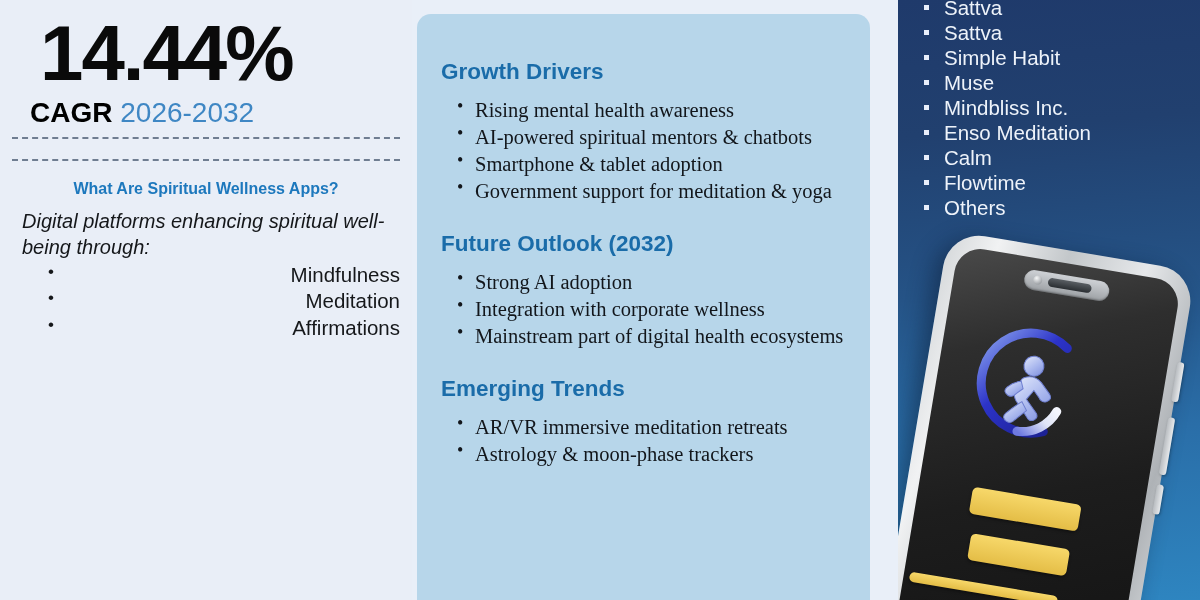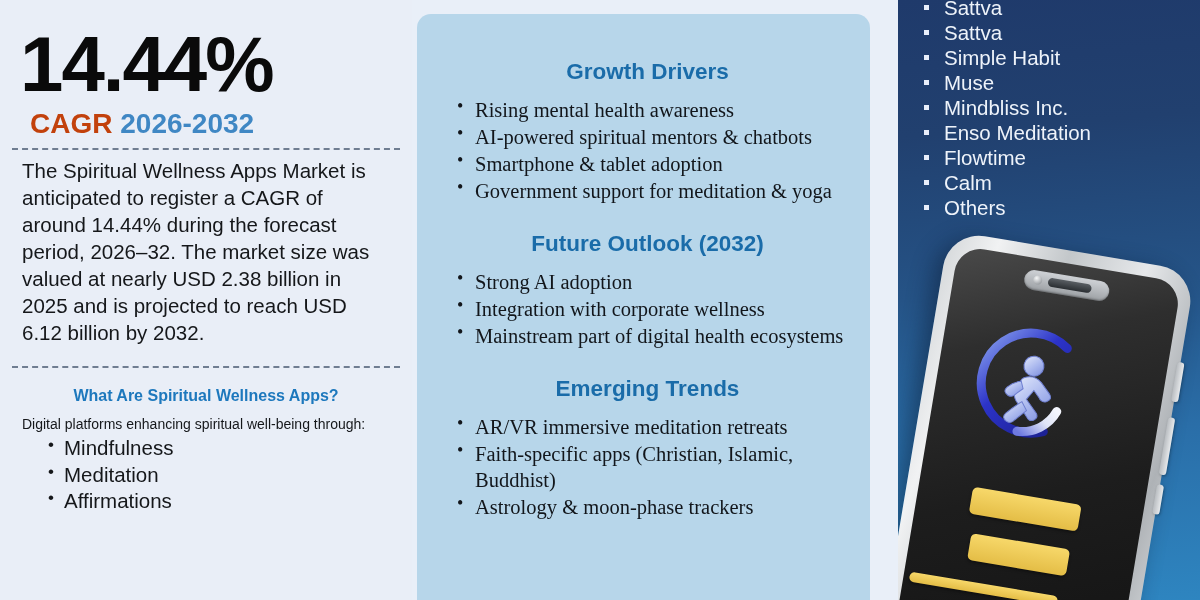--- a/index.html
+++ b/index.html
@@ -22,36 +22,37 @@
     width: 412px; height: 600px;
     background: #e9eef7;
     padding: 0 12px;
   }
   .cagr-value {
     font-size: 78px;
     font-weight: bold;
     color: #0a0a0a;
     letter-spacing: -2px;
     line-height: 1;
-    padding-top: 25px;
+    padding-top: 14px;
     padding-left: 8px;
+    margin-left: 20px;
   }
   .cagr-sub {
     padding-left: 18px;
     margin-top: 6px;
     font-size: 28px;
     line-height: 1.1;
     white-space: nowrap;
   }
   .cagr-sub .cagr-word {
     font-weight: bold;
-    color: #c2410c;
+    color: #000000;
   }
   .cagr-sub .cagr-years {
-    font-weight: bold;
+    font-weight: normal;
     color: #3f87c4;
   }
   .dashed-sep {
     border-top: 2px dashed #5a6a80;
     margin: 8px 0 0 0;
     width: 100%;
     opacity: .85;
   }
   .left-para {
     font-size: 20.5px;
@@ -62,29 +63,31 @@
   .left-sep2 { margin-top: 20px; }
   .left-heading {
     font-size: 16px;
     font-weight: bold;
     color: #1d78bd;
     line-height: 1.55;
     padding: 16px 10px 0 10px;
     text-align: center;
   }
   .left-body {
-    font-size: 14px;
+    font-size: 20px;
     line-height: 1.3;
     color: #15171a;
     padding: 6px 10px 0 10px;
+    font-style: italic;
   }
   ul.left-bullets {
     list-style: none;
     padding-left: 36px;
     margin-top: 2px;
+    text-align: right;
   }
   ul.left-bullets li {
     font-size: 20.5px;
     line-height: 1.3;
     color: #15171a;
     position: relative;
     padding-left: 16px;
   }
   ul.left-bullets li::before {
     content: "\2022";
@@ -101,21 +104,20 @@
     width: 453px; height: 600px;
     background: #b7d6ea;
     border-radius: 14px 14px 0 0;
     padding: 44px 16px 0 24px;
   }
   .mid-heading {
     font-size: 22.5px;
     font-weight: bold;
     color: #1a6ca9;
     line-height: 1.2;
-    text-align: center;
   }
   ul.mid-bullets {
     list-style: none;
     padding-left: 16px;
     margin-top: 12px;
     margin-bottom: 26px;
     font-family: Liberation Serif, serif;
   }
   ul.mid-bullets li {
     font-size: 20.5px;
@@ -257,21 +259,20 @@
 <body>
 
 <div id="infographic">
 
   <div class="left-col">
     <div class="cagr-value">14.44%</div>
     <div class="cagr-sub">
       <span class="cagr-word">CAGR</span><span>&nbsp;</span><span class="cagr-years">2026-2032</span>
     </div>
     <div class="dashed-sep"></div>
-    <div class="left-para">The Spiritual Wellness Apps Market is anticipated to register a CAGR of around 14.44% during the forecast period, 2026–32. The market size was valued at nearly USD 2.38 billion in 2025 and is projected to reach USD 6.12 billion by 2032.</div>
     <div class="dashed-sep left-sep2"></div>
     <div class="left-heading">What Are Spiritual Wellness Apps?</div>
     <div class="left-body">Digital platforms enhancing spiritual well-being through:</div>
     <ul class="left-bullets">
       <li>Mindfulness</li>
       <li>Meditation</li>
       <li>Affirmations</li>
     </ul>
   </div>
 
@@ -288,38 +289,37 @@
     <div class="mid-heading">Future Outlook (2032)</div>
     <ul class="mid-bullets mid-gap-sm">
       <li>Strong AI adoption</li>
       <li>Integration with corporate wellness</li>
       <li>Mainstream part of digital health ecosystems</li>
     </ul>
 
     <div class="mid-heading">Emerging Trends</div>
     <ul class="mid-bullets">
       <li>AR/VR immersive meditation retreats</li>
-      <li>Faith-specific apps (Christian, Islamic, Buddhist)</li>
       <li>Astrology &amp; moon-phase trackers</li>
     </ul>
   </div>
 
   <div class="gutter"></div>
 
   <div class="right-panel">
 
     <ul class="app-list">
       <li>Sattva</li>
       <li>Sattva</li>
       <li>Simple Habit</li>
       <li>Muse</li>
       <li>Mindbliss Inc.</li>
       <li>Enso Meditation</li>
+      <li>Calm</li>
       <li>Flowtime</li>
-      <li>Calm</li>
       <li>Others</li>
     </ul>
 
     <div class="phone-wrap">
       <div class="phone">
         <div class="side-btn sb1"></div>
         <div class="side-btn sb2"></div>
         <div class="side-btn sb3"></div>
         <div class="phone-screen">
           <div class="notch"></div>

